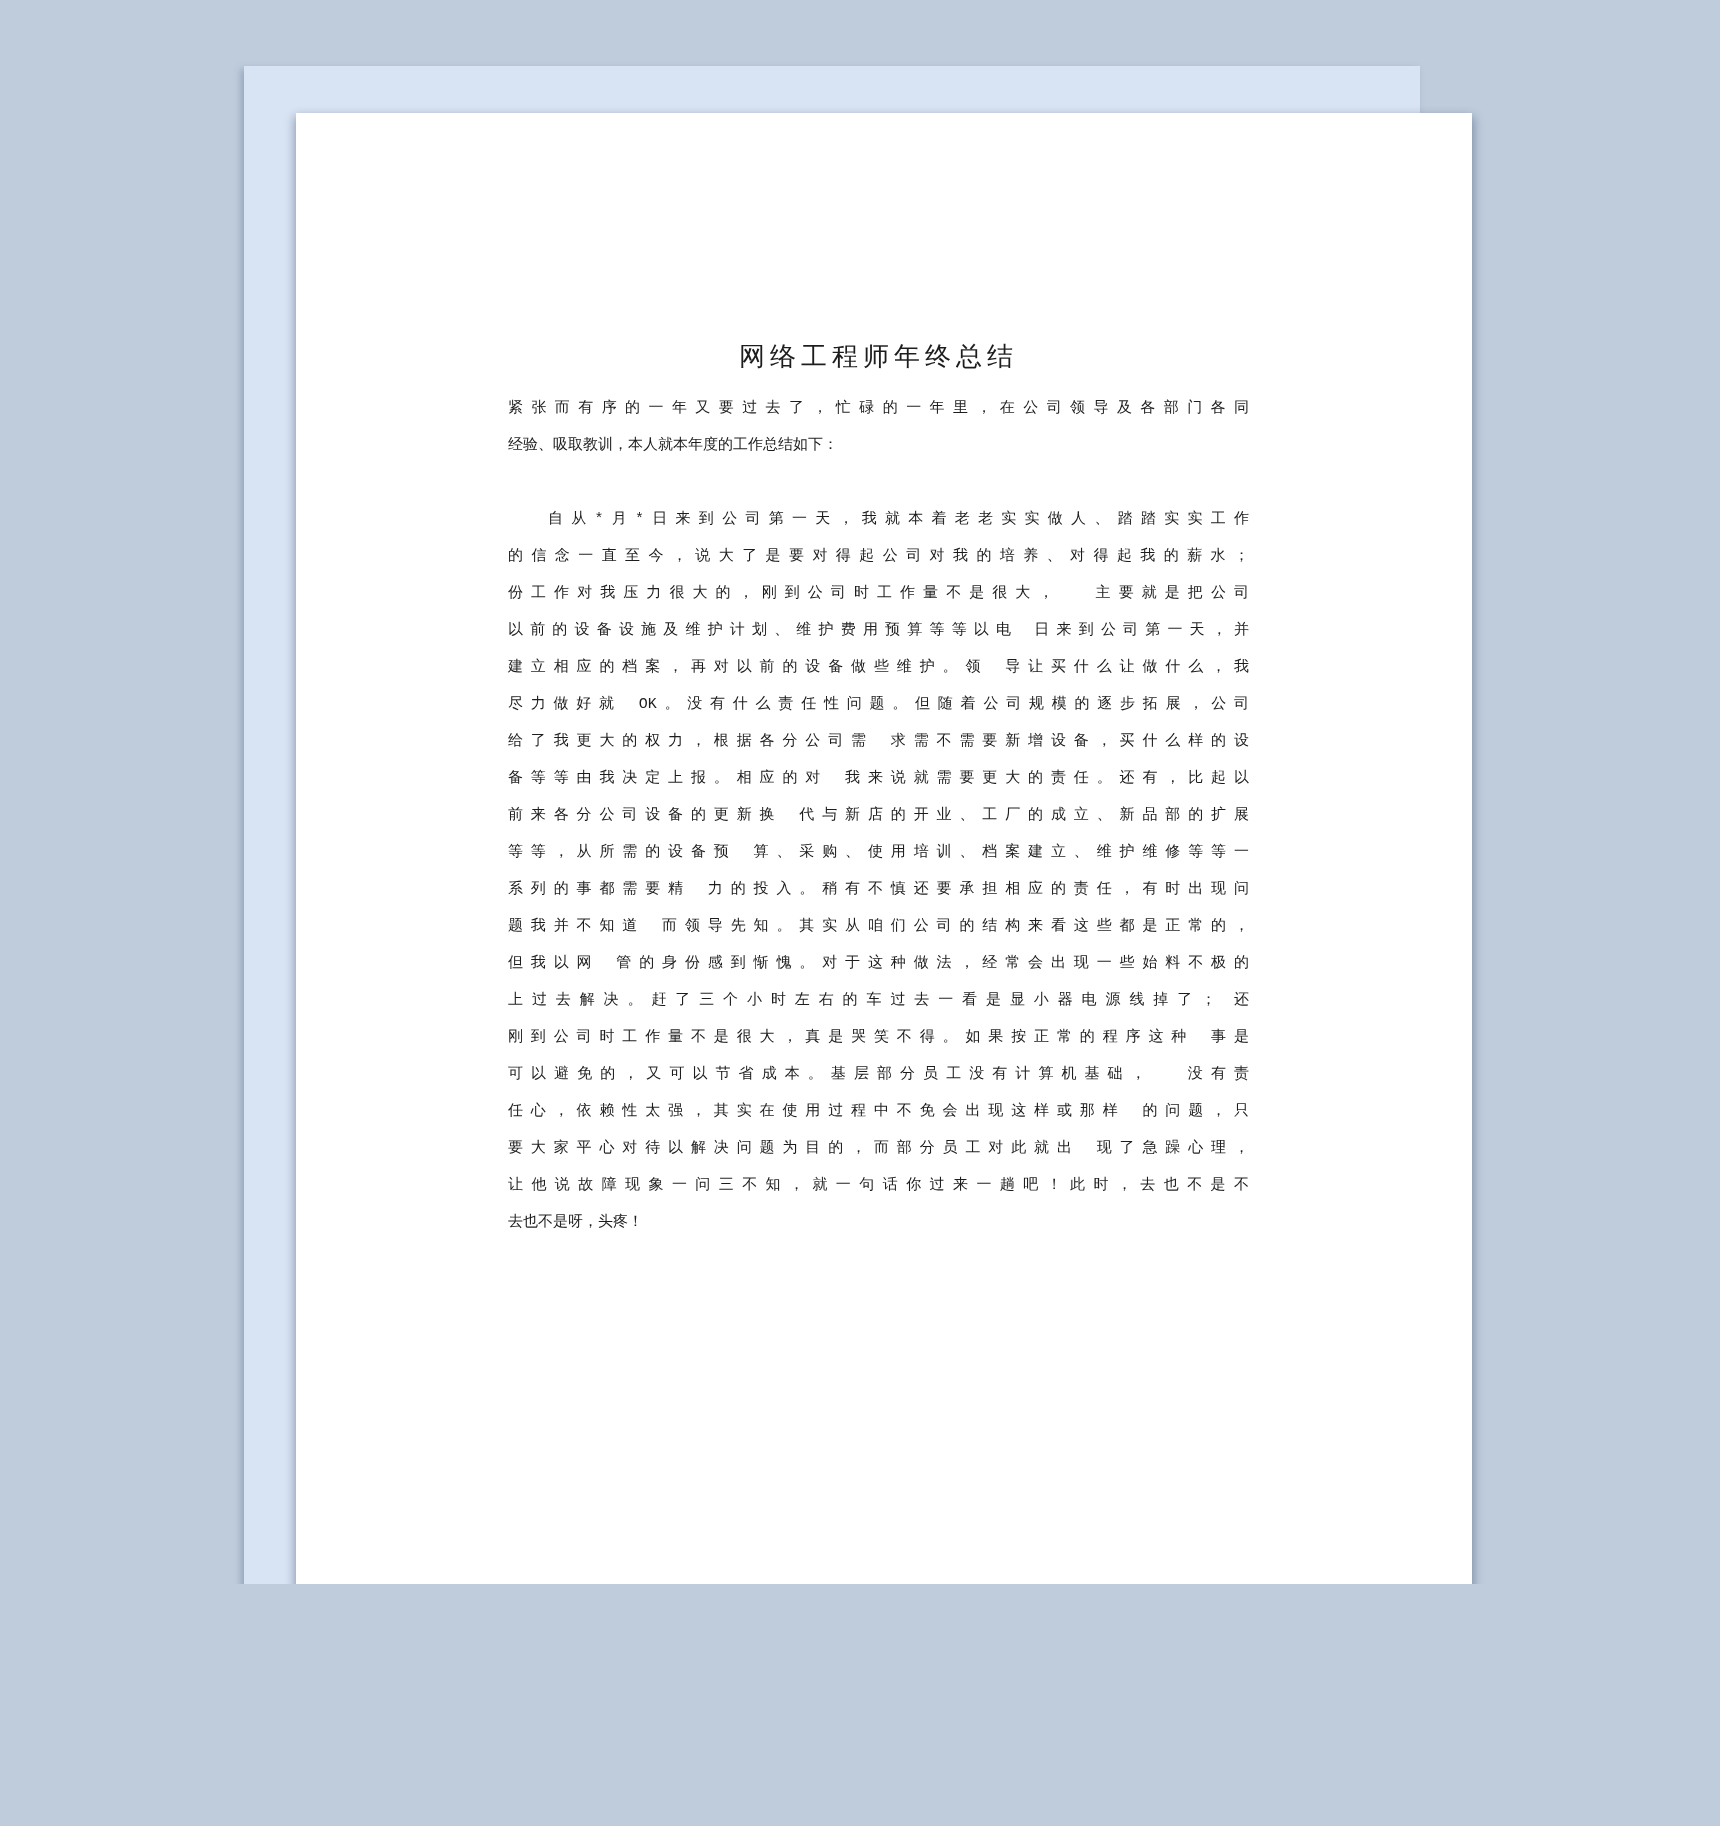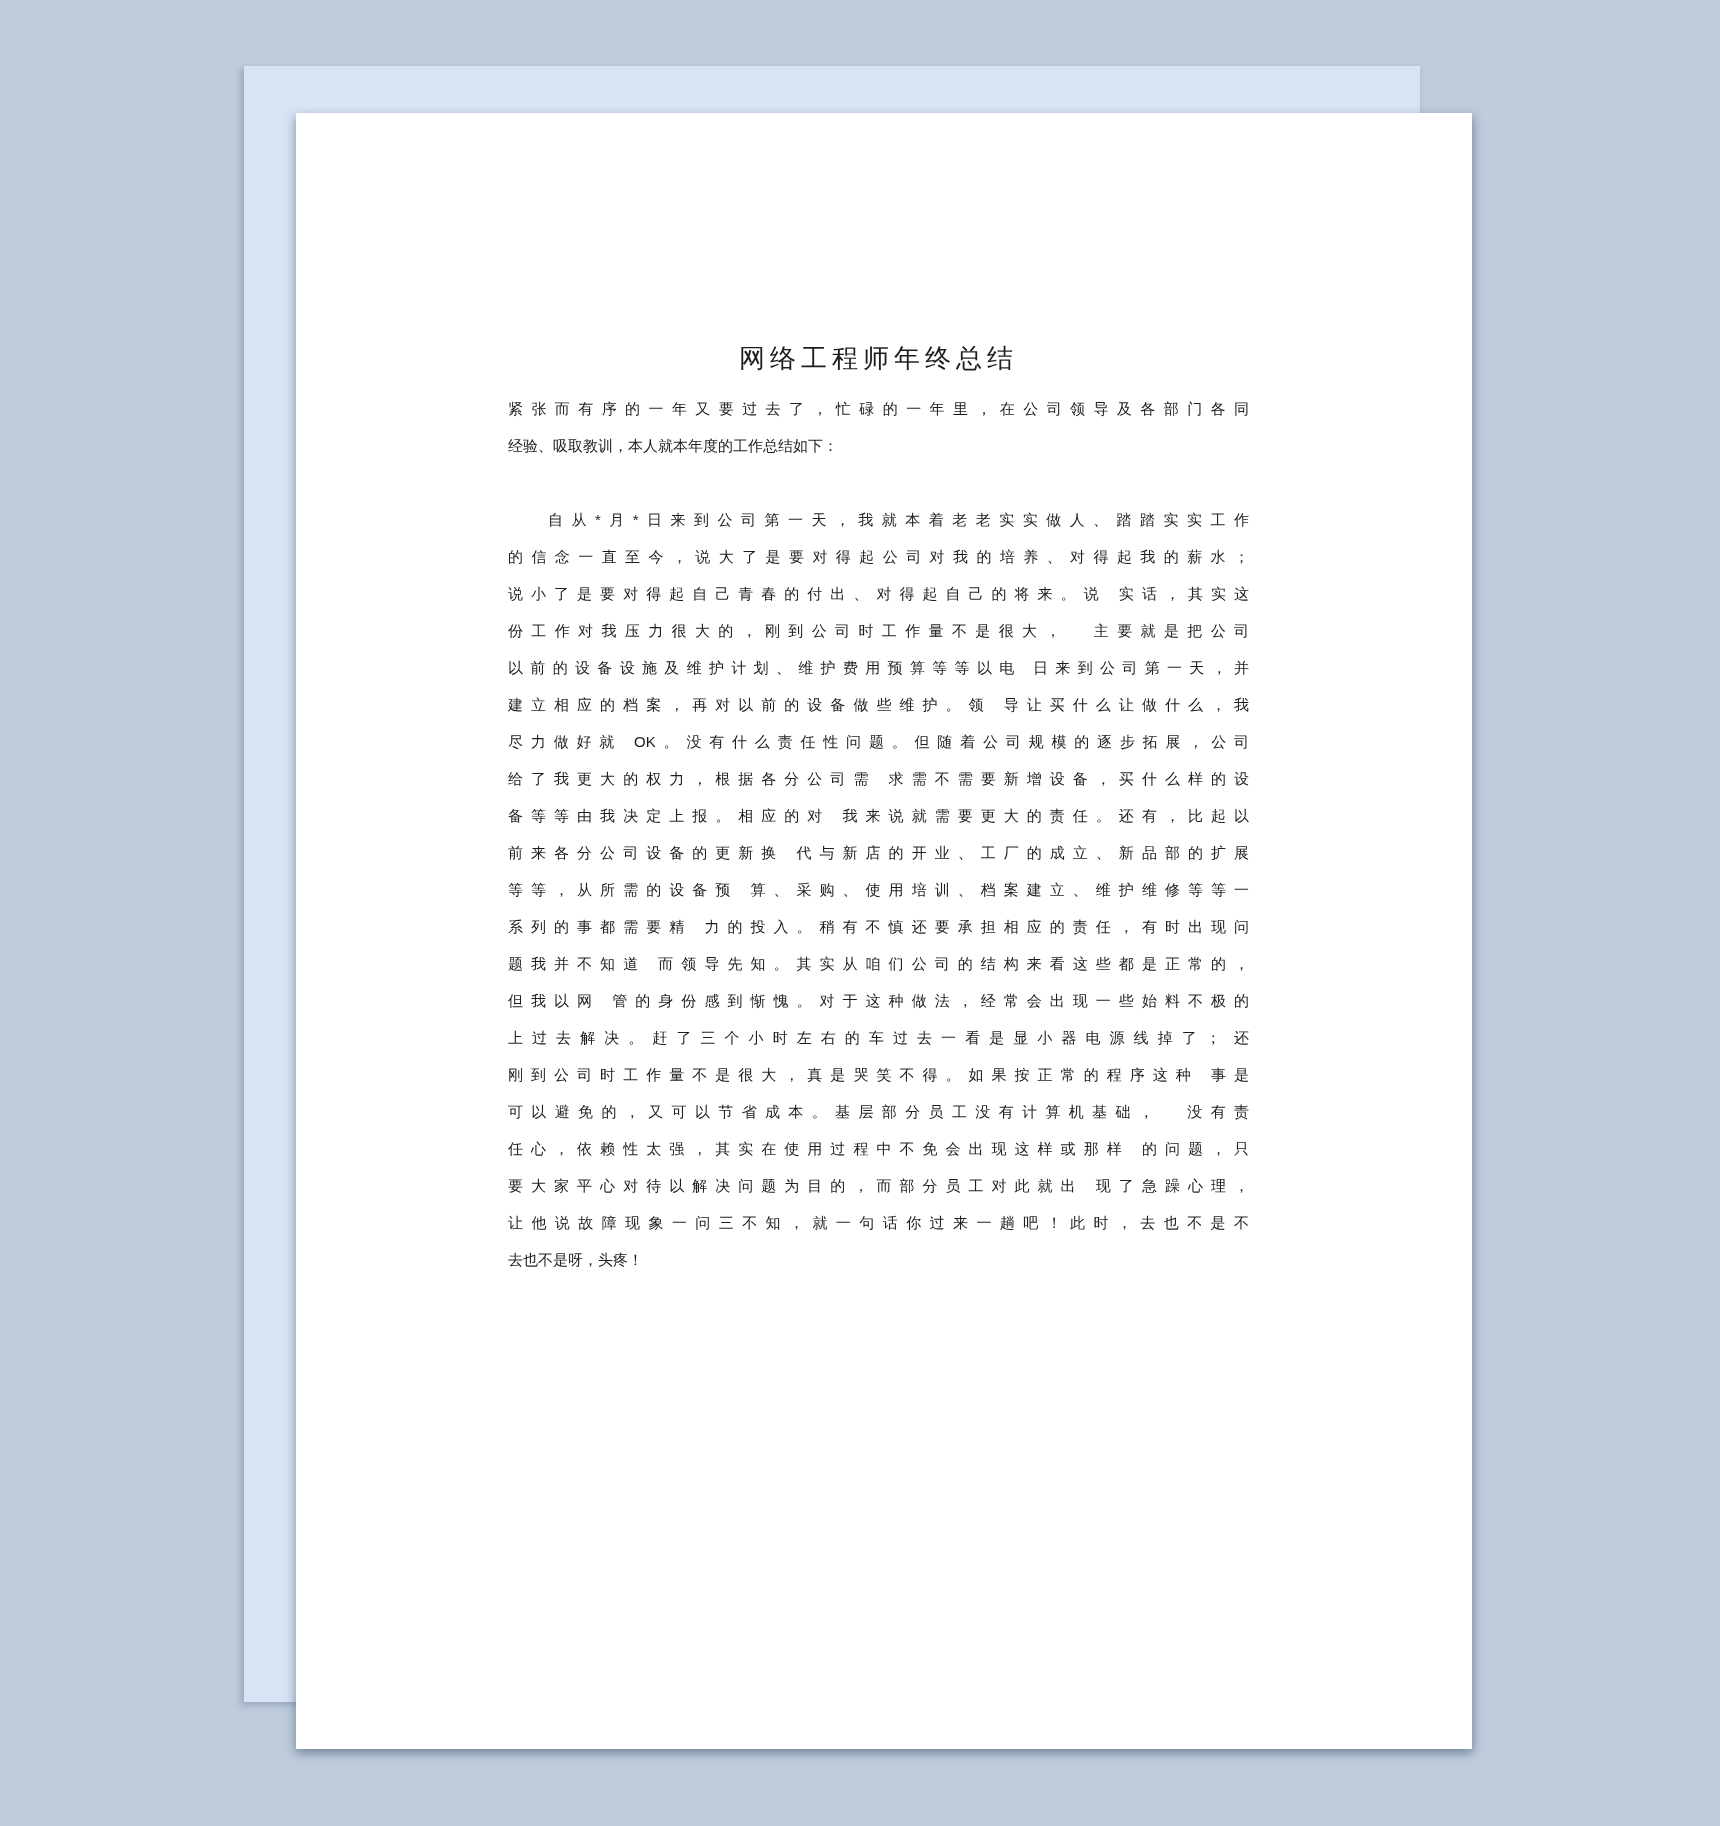--- a/index.html
+++ b/index.html
@@ -3,24 +3,24 @@
 <meta charset="utf-8">
 <style>
   html, body {
     margin: 0;
     padding: 0;
     background: #bfccdc;
   }
   .canvas {
     position: relative;
     width: 1720px;
-    height: 1826px;
+    height: 1584px;
     background: #bfccdc;
     overflow: hidden;
-    font-family: Liberation Sans, sans-serif;
+    font-family: Liberation Mono, monospace;
   }
   .sheet {
     position: absolute;
     width: 1176px;
     height: 1636px;
   }
   .sheet.back {
     left: 244px;
     top: 66px;
     background: #d8e3f3;
@@ -63,21 +63,20 @@
   <div class="sheet front" style="background: rgb(255, 255, 255); color: rgb(29, 29, 29);">
     <h1 class="doc-title">网络工程师年终总结</h1>
     <div>
         <div class="para">
           <div class="line">紧张而有序的一年又要过去了，忙碌的一年里，在公司领导及各部门各同</div>
           <div class="line natural">经验、吸取教训，本人就本年度的工作总结如下：</div>
         </div>
         <div class="para">
           <div class="line indent">自从*月*日来到公司第一天，我就本着老老实实做人、踏踏实实工作</div>
           <div class="line">的信念一直至今，说大了是要对得起公司对我的培养、对得起我的薪水；</div>
-          <div class="line">说小了是要对得起自己青春的付出、对得起自己的将来。说 实话，其实这</div>
           <div class="line">份工作对我压力很大的，刚到公司时工作量不是很大，  主要就是把公司</div>
           <div class="line">以前的设备设施及维护计划、维护费用预算等等以电 日来到公司第一天，并</div>
           <div class="line">建立相应的档案，再对以前的设备做些维护。领 导让买什么让做什么，我</div>
           <div class="line">尽力做好就 OK。没有什么责任性问题。但随着公司规模的逐步拓展，公司</div>
           <div class="line">给了我更大的权力，根据各分公司需 求需不需要新增设备，买什么样的设</div>
           <div class="line">备等等由我决定上报。相应的对 我来说就需要更大的责任。还有，比起以</div>
           <div class="line">前来各分公司设备的更新换 代与新店的开业、工厂的成立、新品部的扩展</div>
           <div class="line">等等，从所需的设备预 算、采购、使用培训、档案建立、维护维修等等一</div>
           <div class="line">系列的事都需要精 力的投入。稍有不慎还要承担相应的责任，有时出现问</div>
           <div class="line">题我并不知道 而领导先知。其实从咱们公司的结构来看这些都是正常的，</div>

